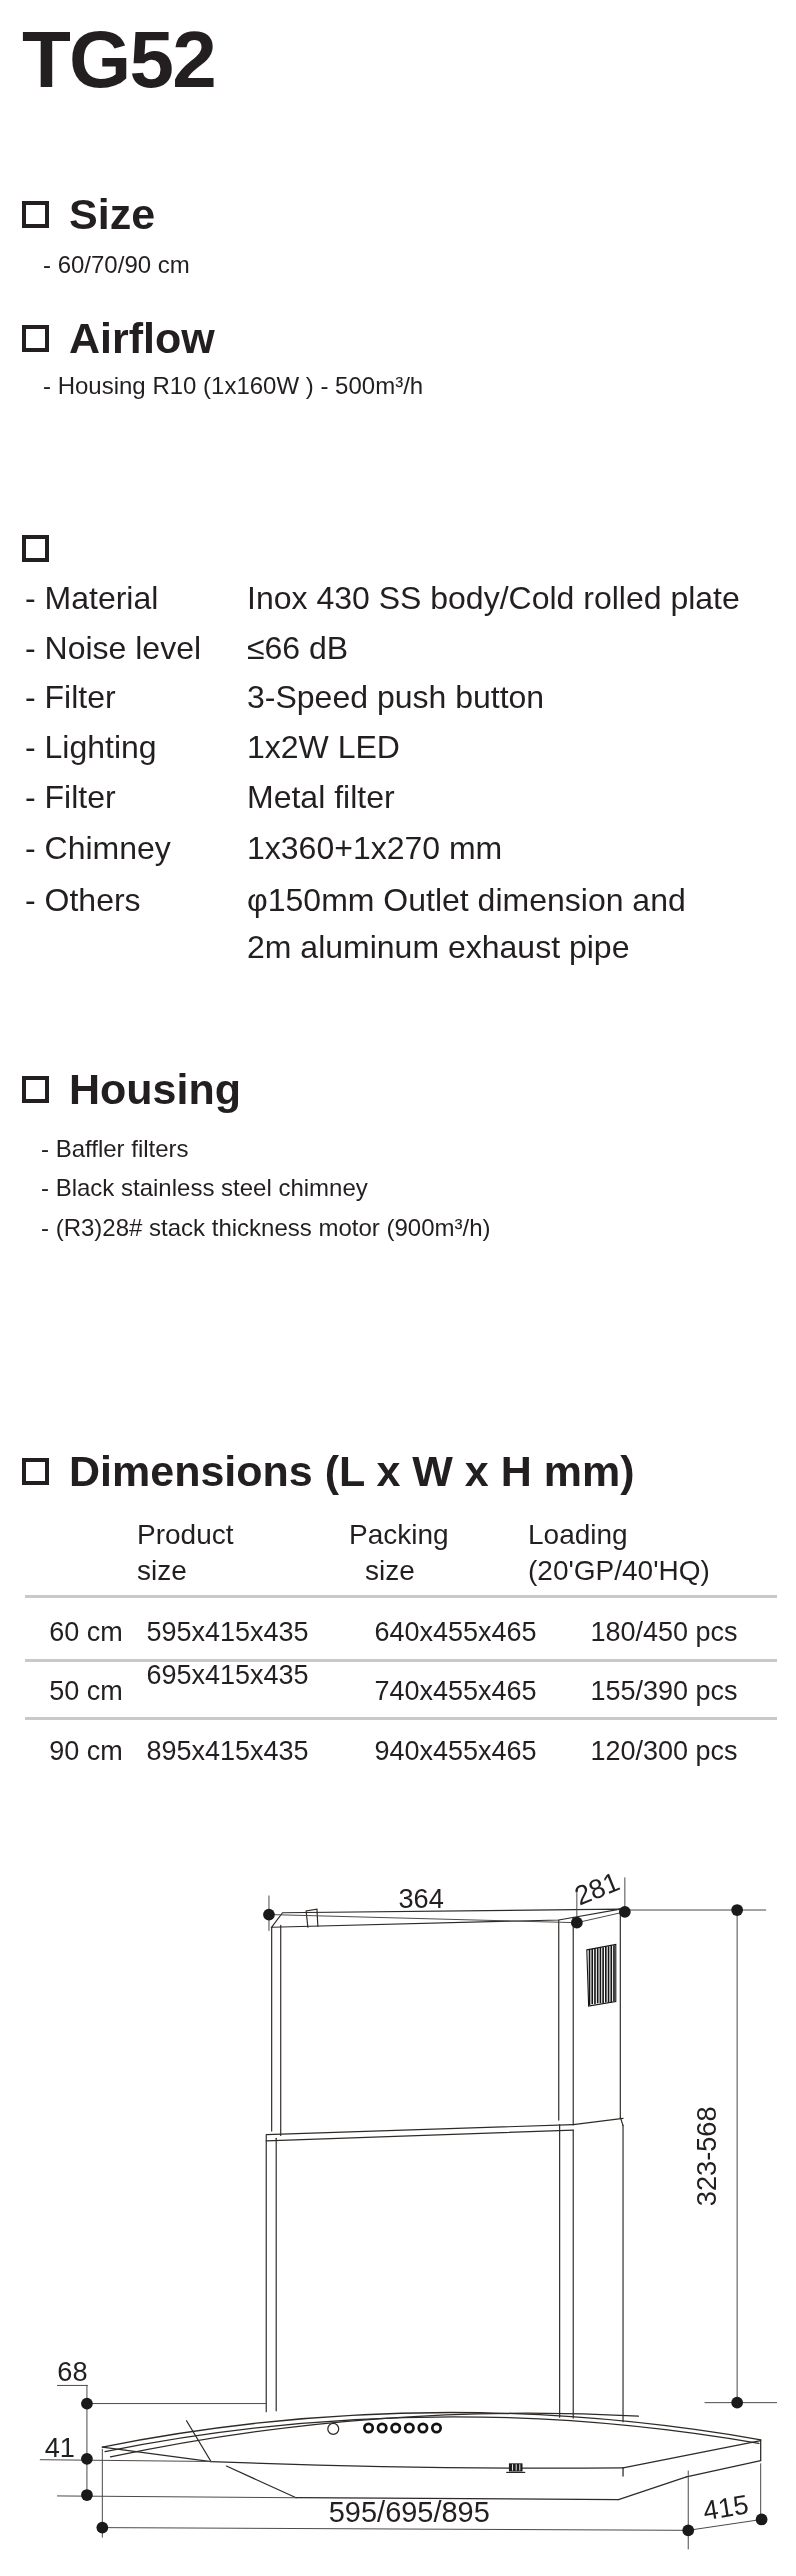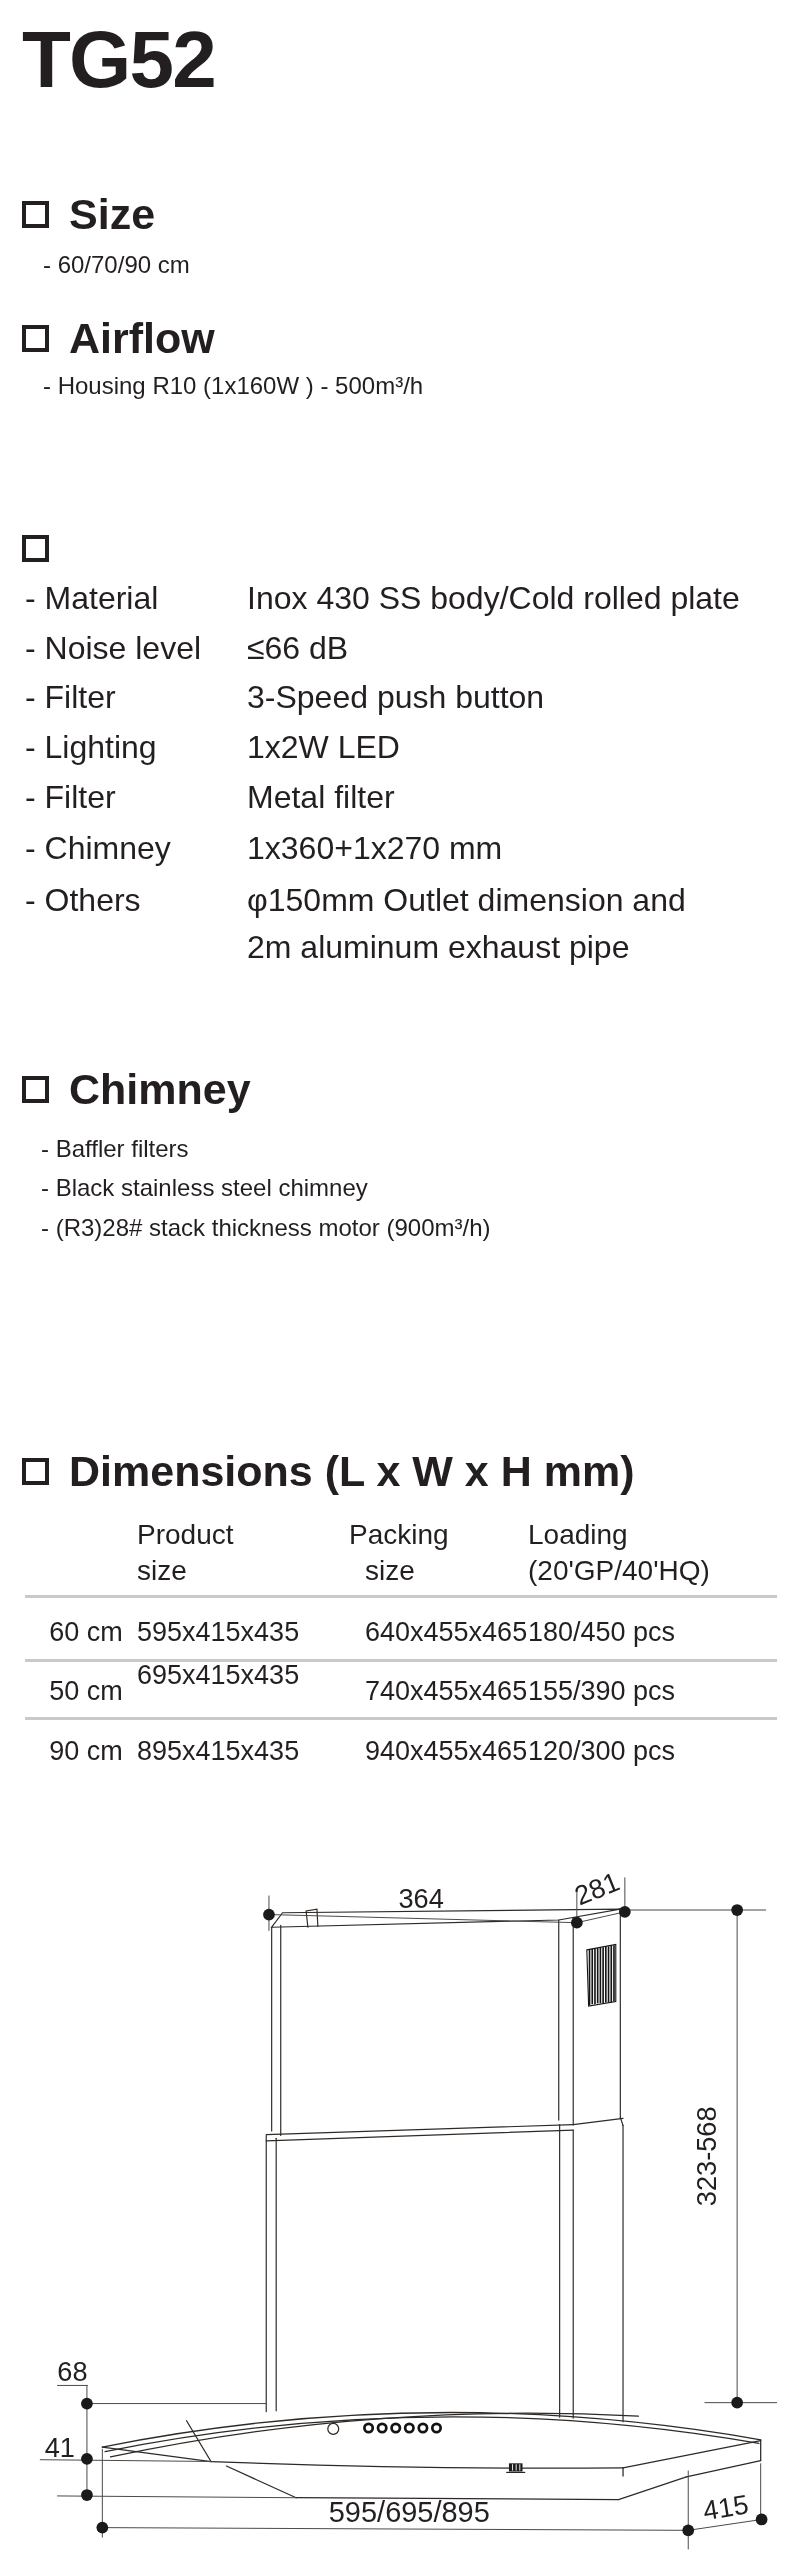--- a/index.html
+++ b/index.html
@@ -20,21 +20,21 @@
     width:19px;height:19px;border:4.1px solid #231f20;background:#fff;
     display:inline-block;margin-top:10px;flex:0 0 auto;
   }
   .item{
     font-size:24px;line-height:33px;white-space:nowrap;
   }
   .feature-row{left:25px;width:761px;font-size:32px;line-height:33px;white-space:nowrap;}
   .feature-row .flabel{display:inline-block;width:222px;}
   .tablewrap{left:25px;top:1495px;width:752px;height:281px;}
   .th{position:absolute;text-align:left;font-size:28px;line-height:33px;white-space:nowrap;}
-  .td{position:absolute;text-align:left;font-size:27px;line-height:33px;white-space:nowrap;}
+  .td{position:absolute;text-align:center;font-size:27px;line-height:33px;white-space:nowrap;}
   .td.left{text-align:center;}
   .sep{position:absolute;left:0;width:752px;height:2.7px;background:#c9c9c9;}
   svg text{font-family:"Liberation Sans",sans-serif;fill:#231f20;}
 </style>
 </head>
 <body>
 
 <div class="abs title">TG52</div>
 
 <div class="abs heading" style="top:191px">
@@ -71,21 +71,21 @@
 <div class="abs feature-row" style="top:832px">
   <span class="flabel">- Chimney</span><span>1x360+1x270 mm</span>
 </div>
 <div class="abs feature-row" style="top:884px">
   <span class="flabel">- Others</span><span>φ150mm Outlet dimension and</span>
 </div>
 <div class="abs feature-row" style="left:247px;top:931px">2m aluminum exhaust pipe</div>
 
 <div class="abs heading" style="top:1066px">
   <span class="bullet"></span>
-  <span>Chimney</span>
+  <span>Housing</span>
 </div>
 <div class="abs item" style="left:41px;top:1132px">- Baffler filters</div>
 <div class="abs item" style="left:41px;top:1171px">- Black stainless steel chimney</div>
 <div class="abs item" style="left:41px;top:1211px">- (R3)28# stack thickness motor (900m³/h)</div>
 
 <div class="abs heading" style="top:1448px">
   <span class="bullet"></span>
   <span>Dimensions (L x W x H mm)</span>
 </div>
 

